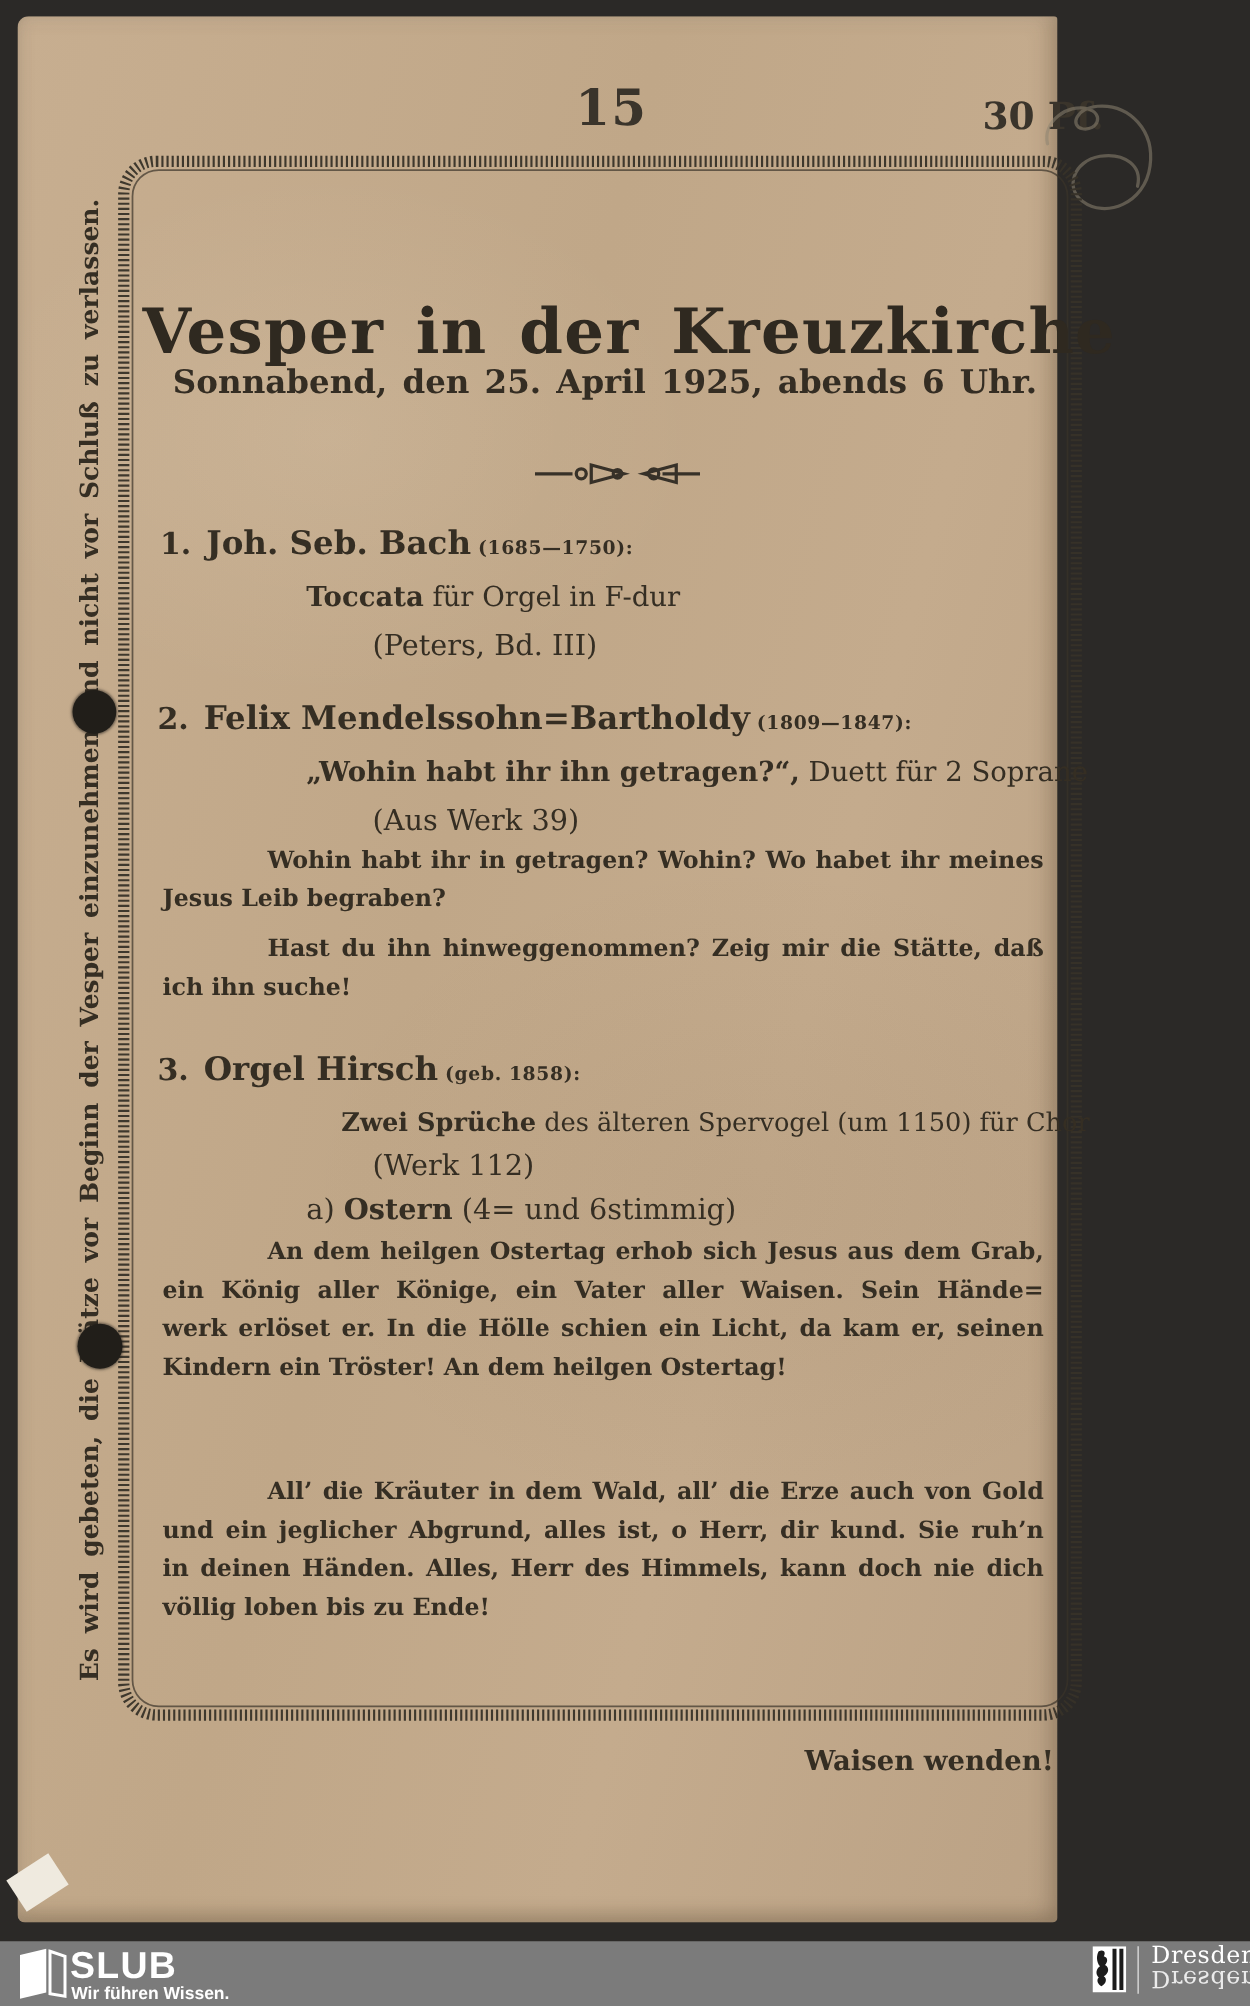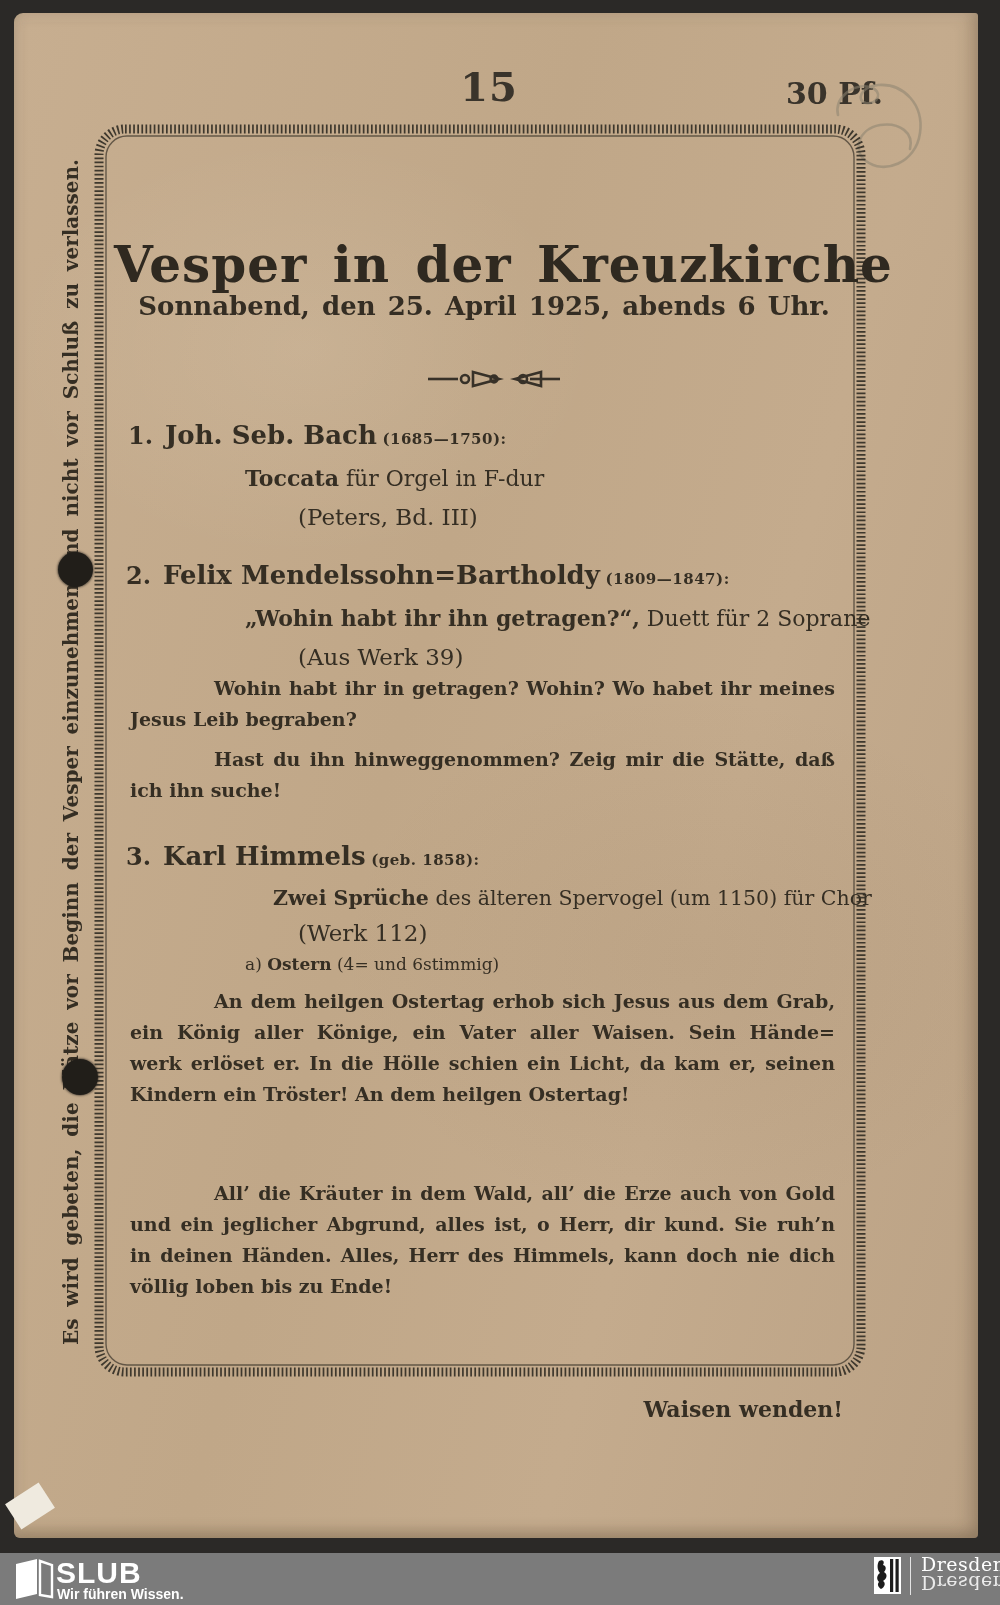--- a/index.html
+++ b/index.html
@@ -4,40 +4,40 @@
 <style>
   html,body{margin:0;padding:0;}
   body{
     width:1000px;height:1605px;position:relative;overflow:hidden;
     background:#2b2927;
     font-family:"DejaVu Serif",serif;
   }
   .abs{position:absolute;}
   
   .paper{
-    position:absolute;left:14px;top:13px;width:964px;height:1525px;
+    position:absolute;left:14px;top:13px;width:832px;height:1525px;
     background:
       radial-gradient(420px 300px at 30% 22%, rgba(255,246,228,.10), rgba(255,246,228,0) 70%),
       radial-gradient(500px 380px at 70% 62%, rgba(110,85,55,.08), rgba(110,85,55,0) 70%),
       linear-gradient(105deg,#c7ae90 0%,#c0a788 42%,#c4ab8d 68%,#bba285 100%);
     border-radius:9px 3px 4px 6px;
     box-shadow:inset 0 -7px 14px rgba(55,40,25,.22), inset -9px 0 16px rgba(55,40,25,.14), inset 4px 4px 10px rgba(255,248,235,.10);
   }
   .t{position:absolute;font-family:"DejaVu Serif",serif;font-weight:bold;color:#352e23;line-height:1.15;white-space:nowrap;}
   .jus{white-space:normal;text-align:justify;text-align-last:justify;overflow:visible;}
   .para{font-size:19px;width:705px;}
   .indent{padding-left:84px;box-sizing:border-box;}
   .reg{font-weight:bold;}
   .lite{font-weight:normal;}
   .dates{font-size:15px;font-weight:bold;letter-spacing:.5px;}
   .num{display:inline-block;width:37px;font-size:24px;}
   .composer{font-size:26px;}
   .work{font-size:22px;}
   .note{font-size:23px;}
-  .seclabel{font-size:17px;}
+  .seclabel{font-size:23px;}
   
   .side-note{
     position:absolute;left:46px;top:1332px;width:1186px;height:28px;
     transform:rotate(-90deg);transform-origin:0 0;
     font-size:20px;font-weight:bold;color:#352e23;
     text-align:justify;text-align-last:justify;line-height:1.1;
   }
   .hole{position:absolute;border-radius:50%;background:#211e19;box-shadow:0 0 2px 1px rgba(33,30,25,.55);}
   .corner-notch{position:absolute;left:-4px;top:1478px;width:40px;height:30px;background:#efeadf;transform:rotate(-33deg);}
   
@@ -104,21 +104,21 @@
     <span class="reg">„Wohin habt ihr ihn getragen?“,</span><span class="lite"> Duett für 2 Soprane</span>
   </div>
   <div class="t note lite" style="left:284px;top:631px;">(Aus Werk 39)</div>
 
   <div class="t para jus indent" style="left:116px;top:665px;">Wohin habt ihr in getragen?  Wohin?  Wo habet ihr meines</div>
   <div class="t para" style="left:116px;top:696px;">Jesus Leib begraben?</div>
   <div class="t para jus indent" style="left:116px;top:736px;">Hast du ihn hinweggenommen?  Zeig mir die Stätte, daß</div>
   <div class="t para" style="left:116px;top:767px;">ich ihn suche!</div>
 
   <div class="t" style="left:112px;top:829px;">
-    <span class="num">3.</span><span class="composer">Karl Himmels</span>
+    <span class="num">3.</span><span class="composer">Orgel Hirsch</span>
     <span class="dates">(geb. 1858):</span>
   </div>
   <div class="t" style="left:231px;top:874px;font-size:20.5px;margin-left:28px;">
     <span class="reg">Zwei Sprüche</span><span class="lite"> des älteren Spervogel (um 1150) für Chor</span>
   </div>
   <div class="t note lite" style="left:284px;top:907px;">(Werk 112)</div>
 
   <div class="t seclabel" style="left:231px;top:942px;">
     <span class="lite">a) </span><span class="reg">Ostern</span><span class="lite"> (4= und 6stimmig)</span>
   </div>

